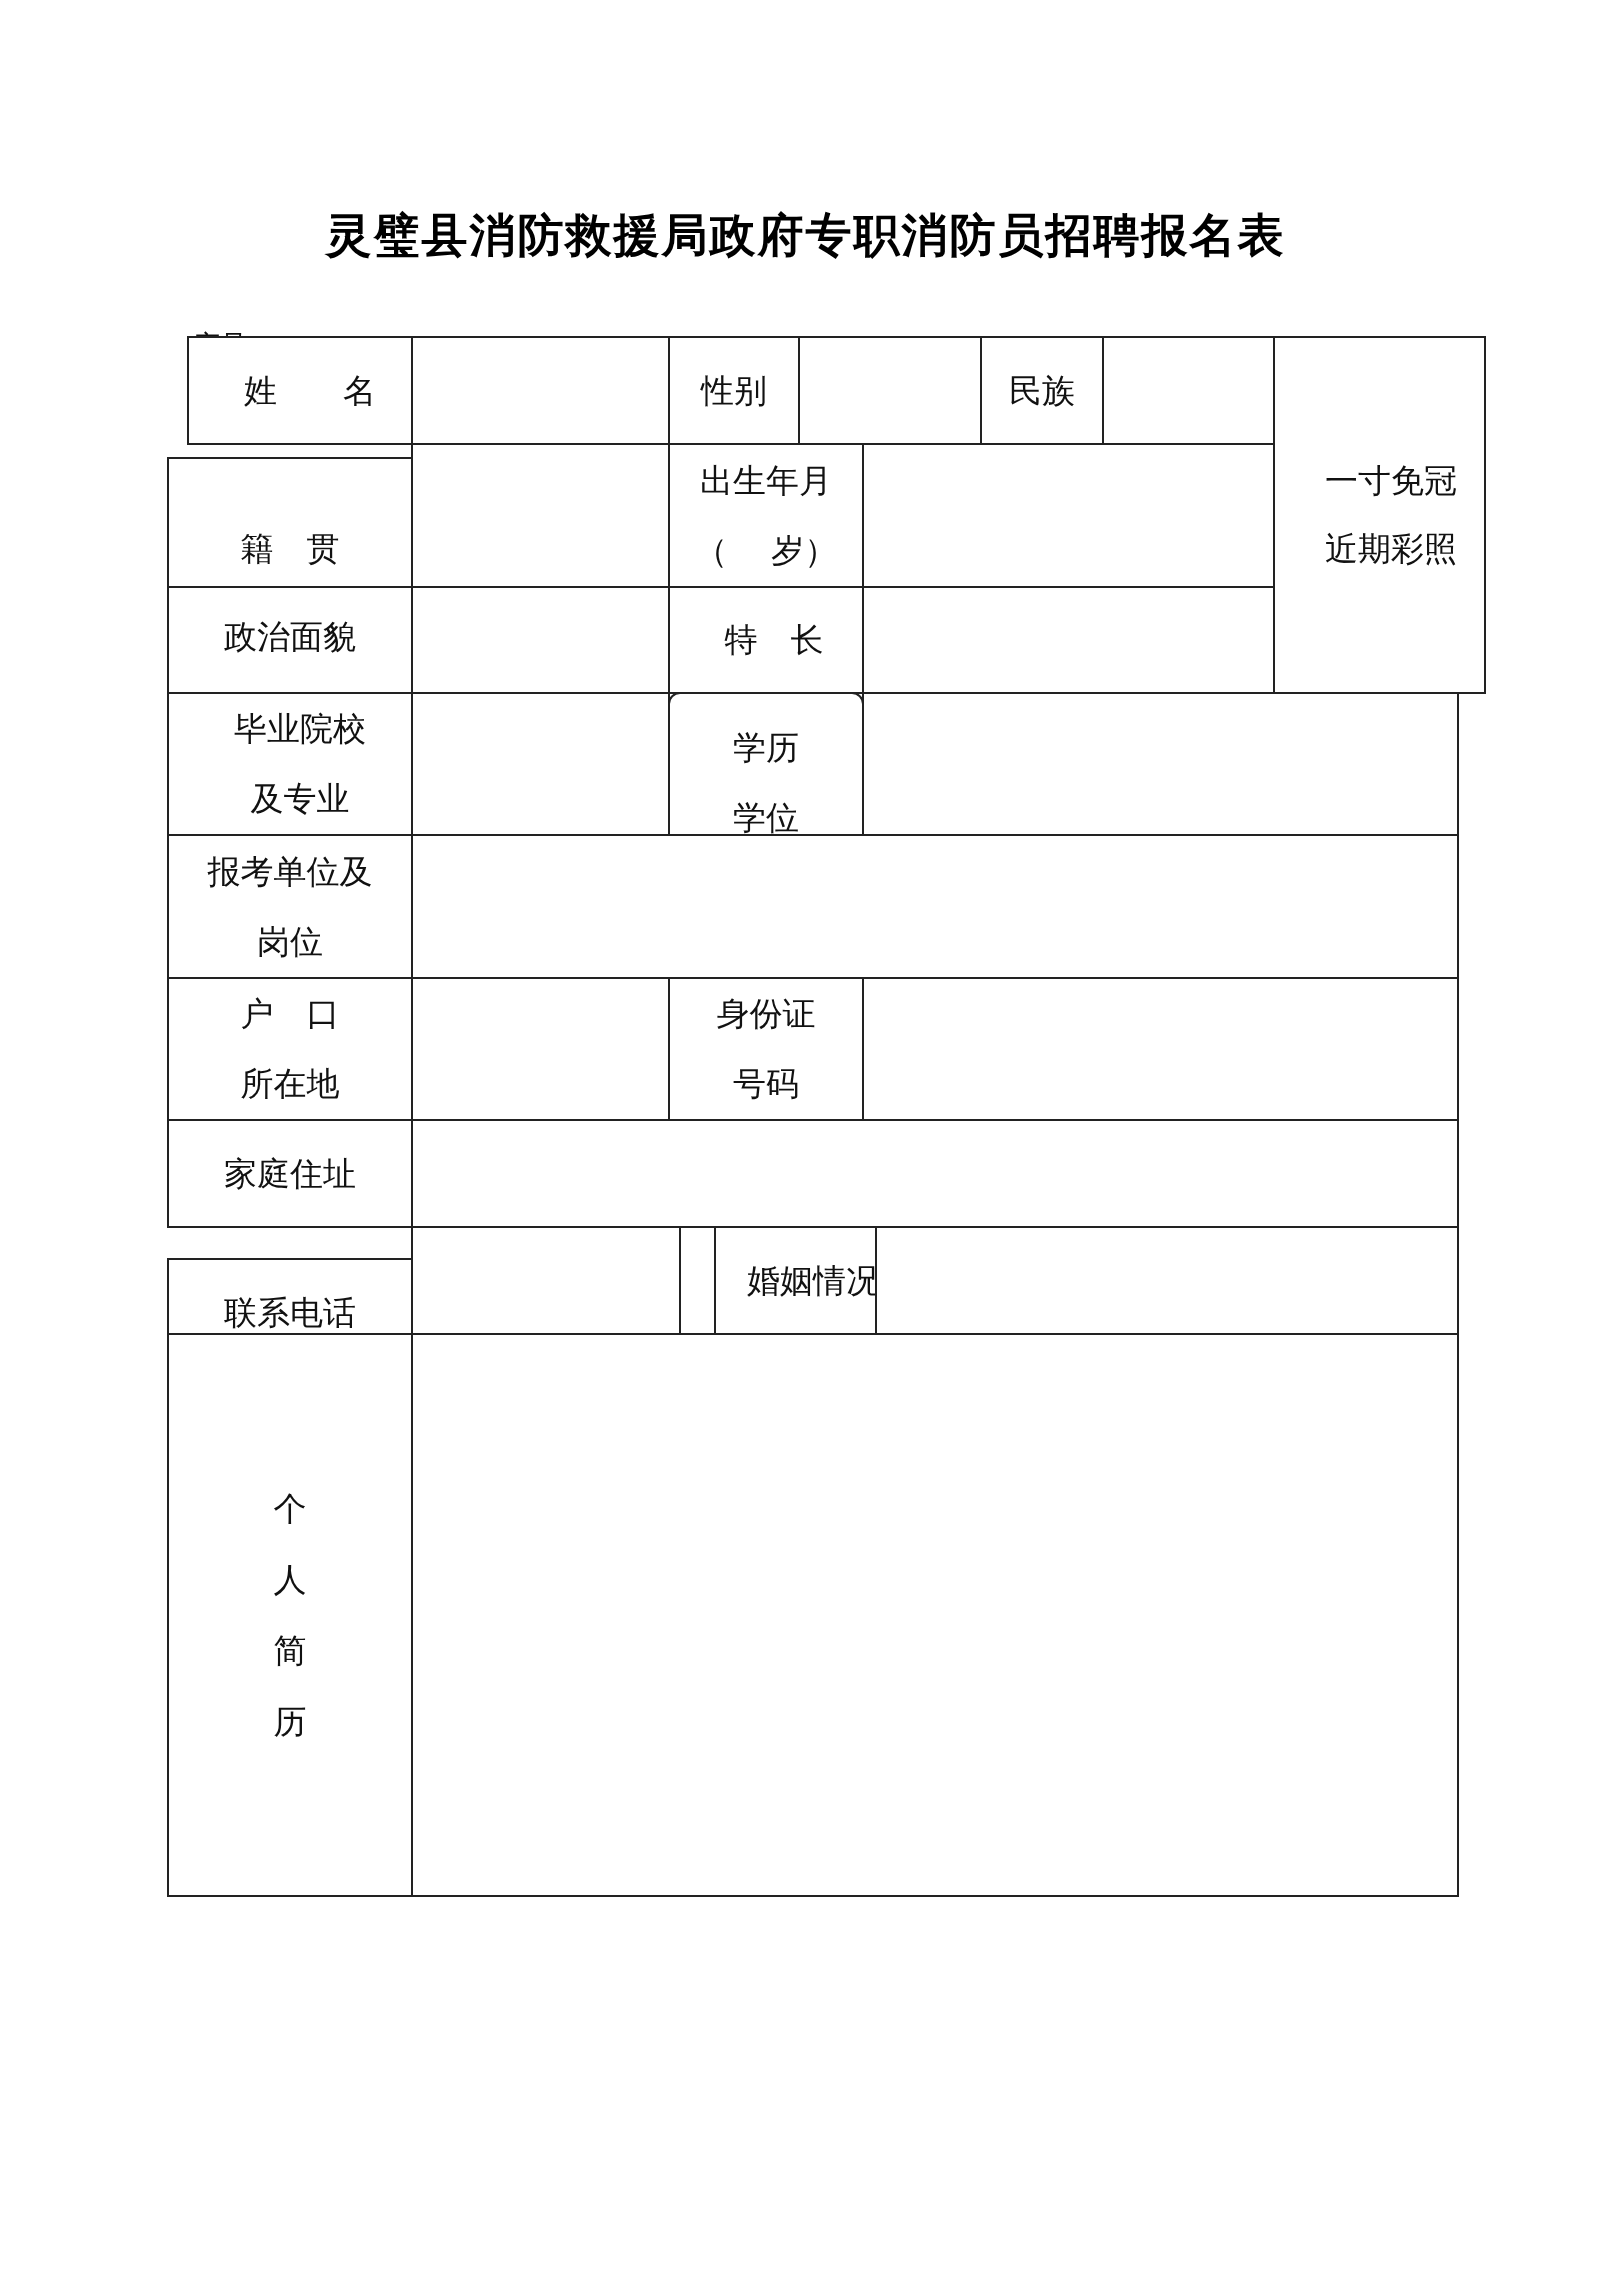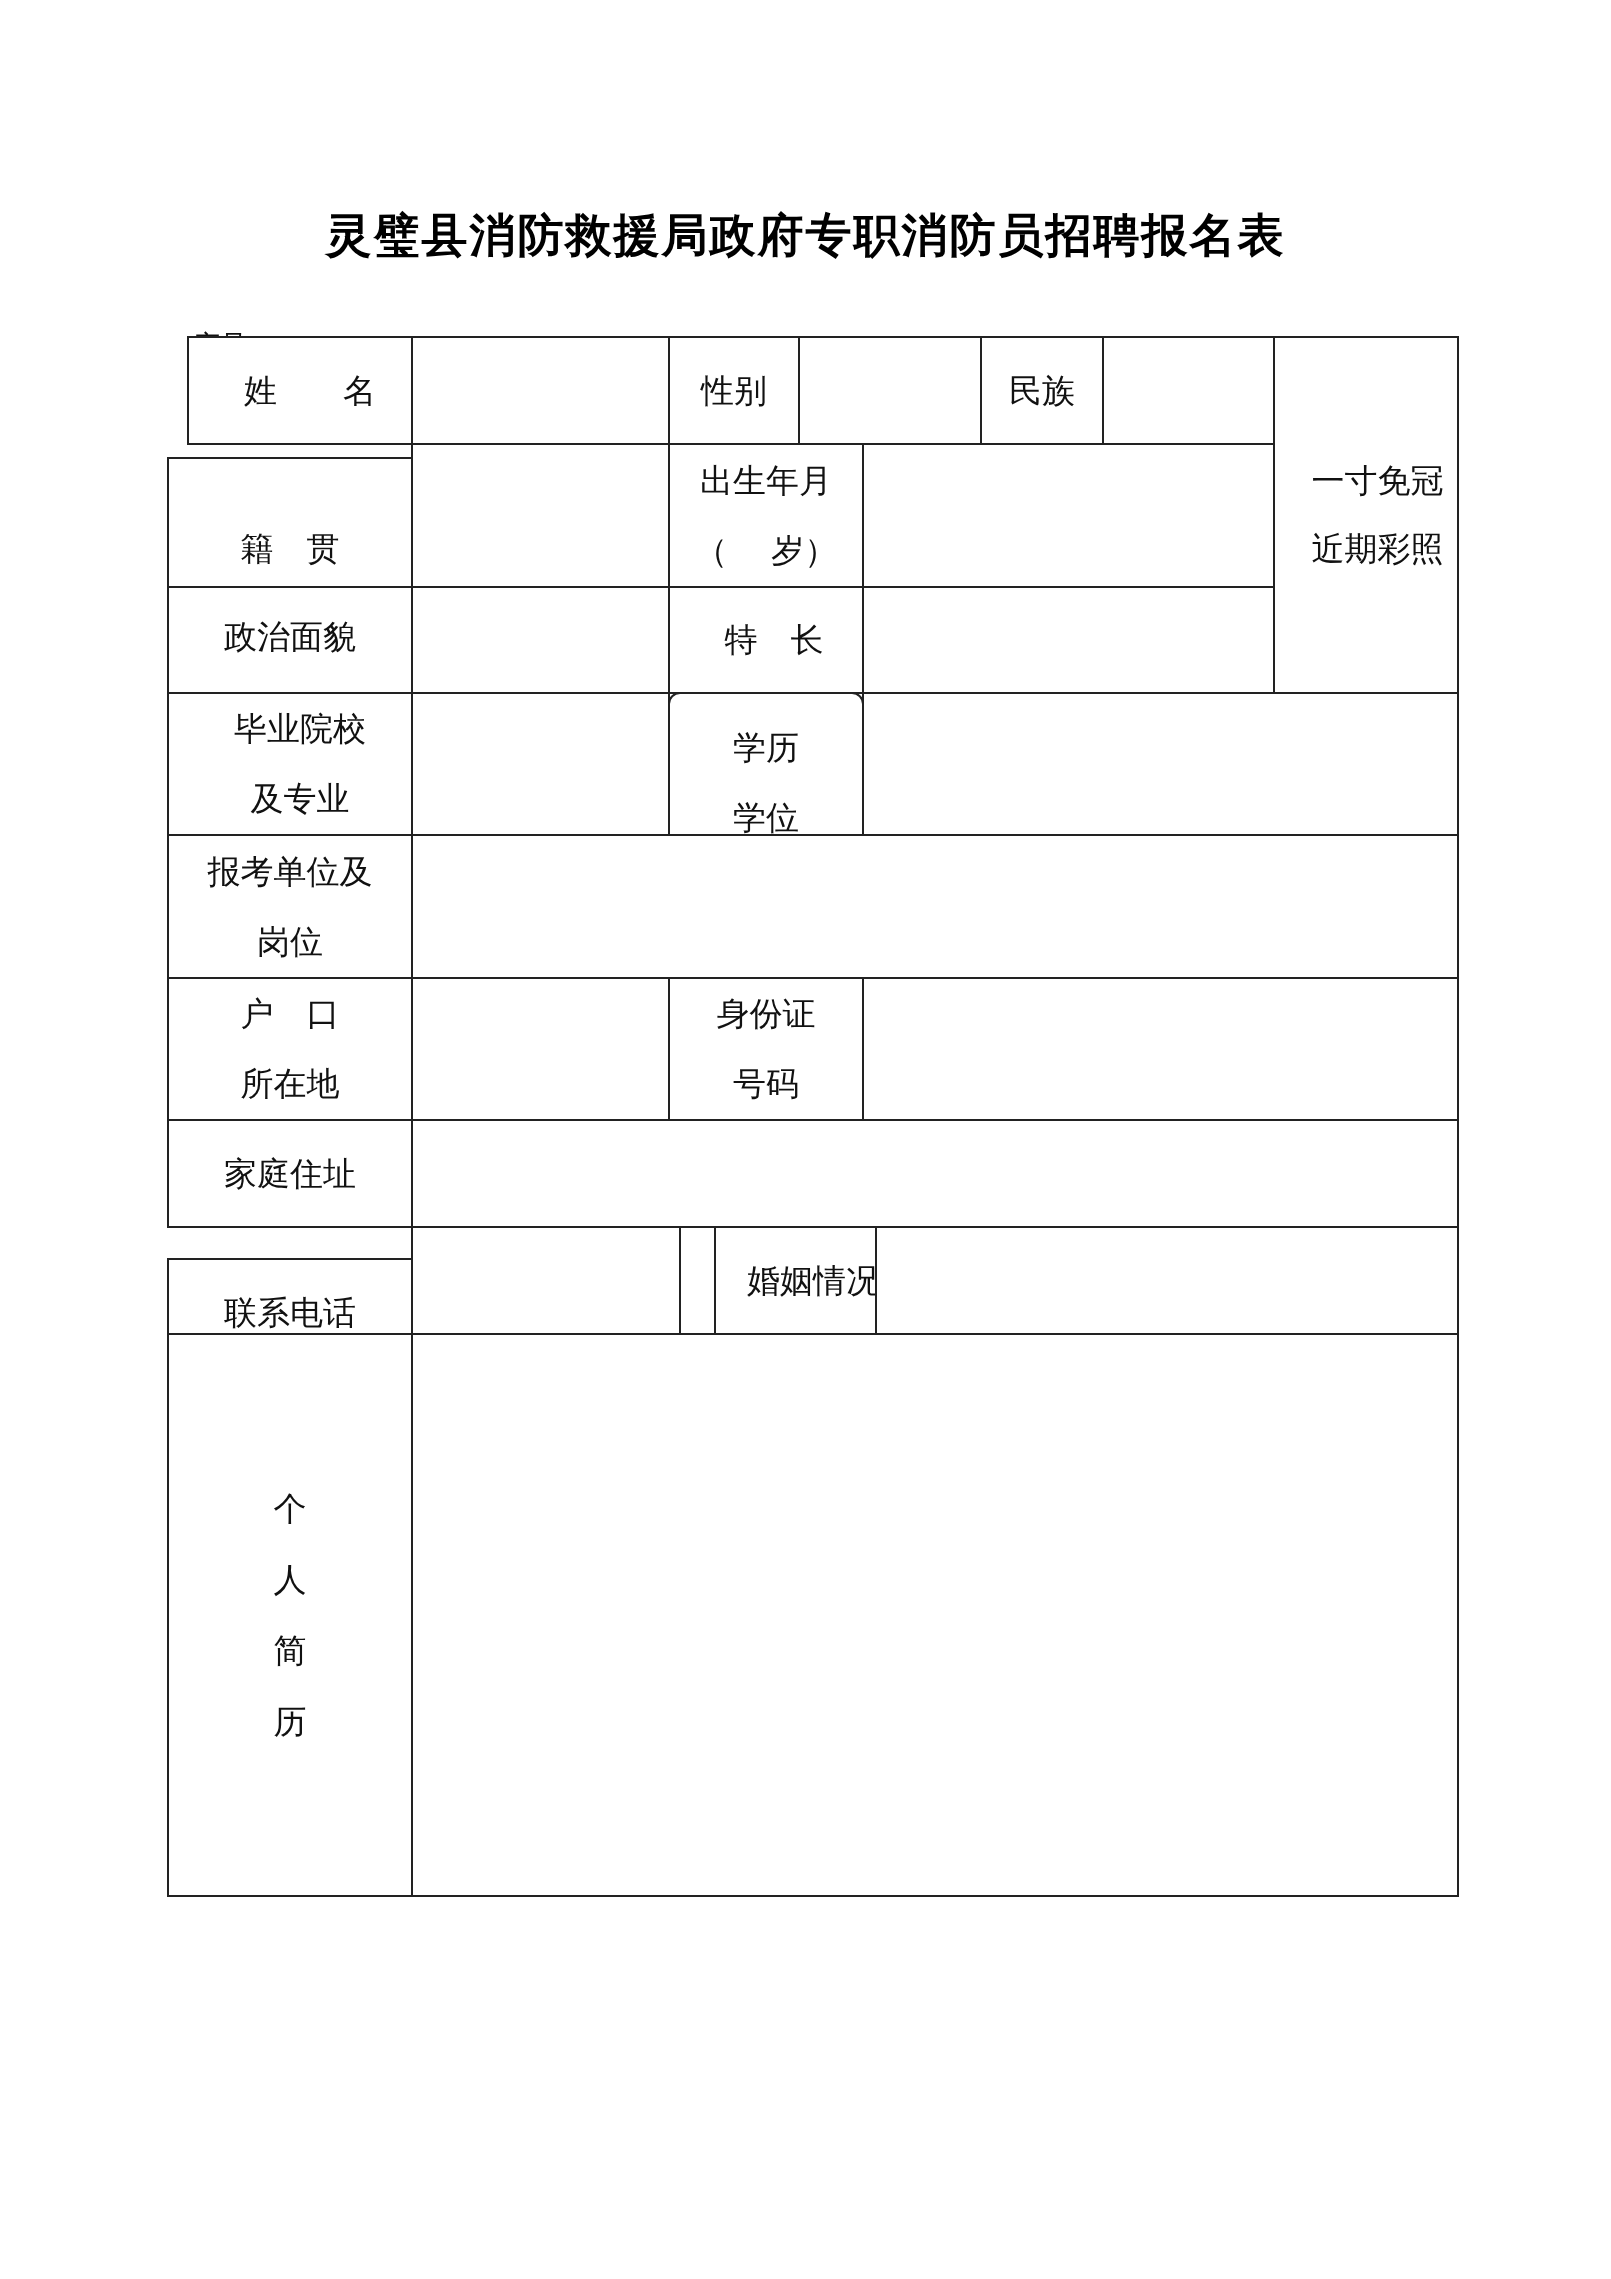--- a/index.html
+++ b/index.html
@@ -31,21 +31,21 @@
   <div class="cell input" style="left:411px;top:336px;width:259px;height:109px;"></div>
   <div class="cell" style="left:668px;top:336px;width:132px;height:109px;">
     <span class="lbl">性别</span>
   </div>
   <div class="cell input" style="left:798px;top:336px;width:184px;height:109px;"></div>
   <div class="cell" style="left:980px;top:336px;width:124px;height:109px;">
     <span class="lbl">民族</span>
   </div>
   <div class="cell input" style="left:1102px;top:336px;width:173px;height:109px;"></div>
 
-  <div class="cell" style="left:1273px;top:336px;width:186px;height:358px;padding-left:23px;">
+  <div class="cell" style="left:1273px;top:336px;width:213px;height:358px;padding-left:23px;">
     <span class="lbl" style="line-height:68px;">一寸免冠
 近期彩照</span>
   </div>
 
   <div class="cell" style="left:167px;top:443px;width:246px;height:184px;margin-top:14px;">
     <span class="lbl">籍　贯</span>
   </div>
   <div class="cell input" style="left:411px;top:443px;width:259px;height:145px;"></div>
   <div class="cell" style="left:668px;top:443px;width:196px;height:145px;">
     <span class="lbl">出生年月

